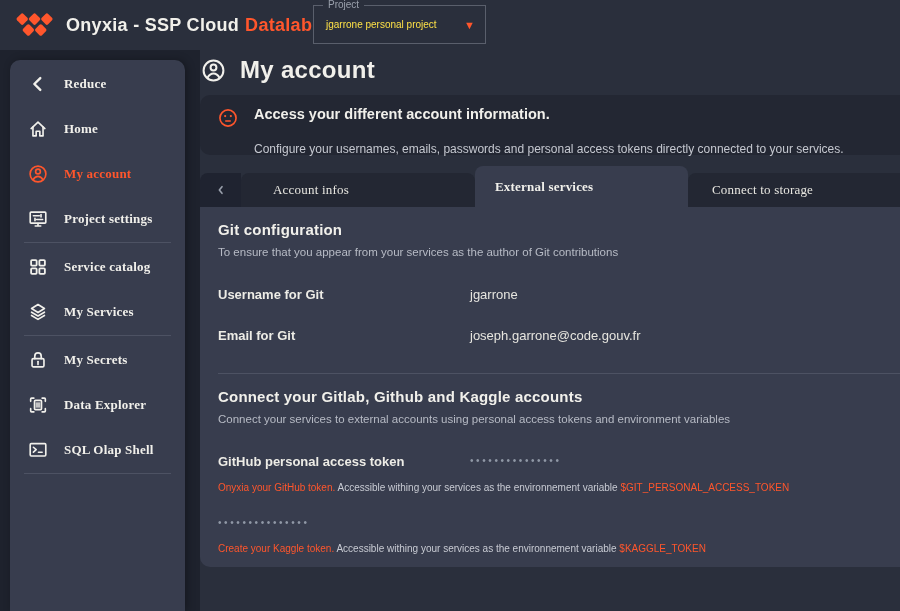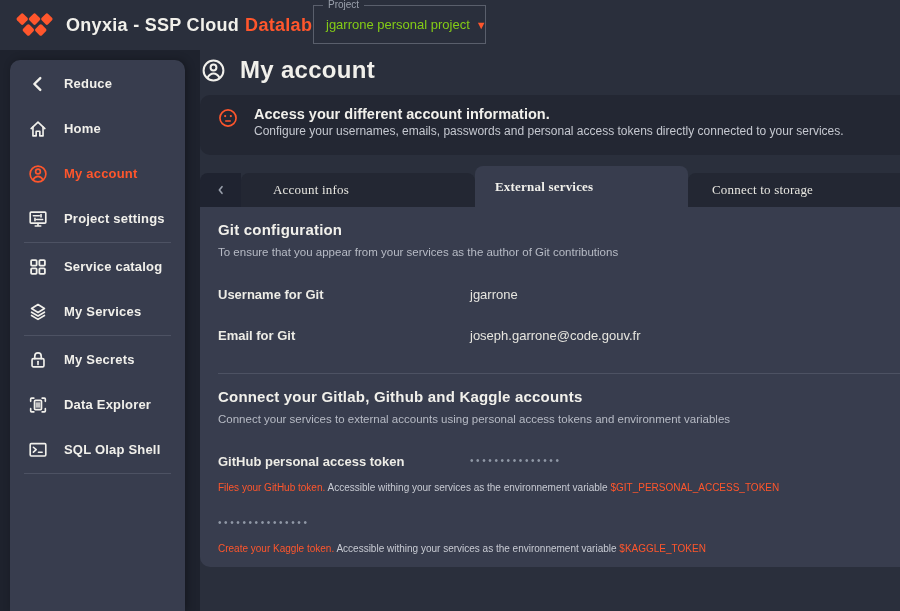--- a/index.html
+++ b/index.html
@@ -19,42 +19,42 @@
   body{font-family:"Liberation Sans",sans-serif;background:var(--bg-rail);overflow:hidden;}
   .app{position:relative;width:900px;height:611px;overflow:hidden;background:var(--bg-rail);}
 
   
   .topbar{position:absolute;left:0;top:0;width:900px;height:50px;background:var(--bg-app);display:flex;align-items:center;z-index:5;}
   .logo{margin:0 10px 0 14px;display:block;}
   .brand{font-size:18px;font-weight:700;color:var(--text);letter-spacing:.3px;white-space:nowrap;}
   .brand .accent{color:var(--accent);margin-left:6px;}
   .project-select{position:absolute;left:313px;top:5px;width:173px;height:39px;border:1px solid #5a5f6c;border-radius:0;display:flex;align-items:center;padding:0 10px 0 12px;cursor:pointer;background:var(--bg-app);}
   .ps-label{position:absolute;top:-7px;left:9px;font-size:10px;color:var(--text3);background:var(--bg-app);padding:0 5px;line-height:12px;}
-  .ps-value{font-size:13px;color:#84cc16;white-space:nowrap;flex:1;}
+  .ps-value{font-size:10px;color:#fde047;white-space:nowrap;flex:1;}
   .ps-caret{color:var(--accent);font-size:11px;margin-left:6px;}
 
   
   .rail{position:absolute;left:0;top:50px;width:200px;bottom:0;background:var(--bg-rail);}
   .sidebar{position:absolute;left:10px;top:60px;width:175px;bottom:0;background:var(--surface);border-radius:10px 10px 0 0;padding-top:1px;box-shadow:2px 0 8px rgba(0,0,0,.3);}
   .s-item{height:45px;display:flex;align-items:center;padding-left:17px;color:var(--text);cursor:pointer;}
   .s-item .ic{flex:0 0 22px;height:22px;margin-right:15px;}
-  .s-item .s-label{font-size:13px;font-weight:600;letter-spacing:.2px;white-space:nowrap;}
+  .s-item .s-label{font-size:13px;font-weight:600;letter-spacing:.2px;white-space:nowrap;font-family:Liberation Serif, serif;}
   .s-item.active{color:var(--accent);}
   .s-divider{border:0;border-top:1px solid var(--divider);margin:1px 14px;}
 
   .ic{fill:none;stroke:currentColor;stroke-width:1.8;stroke-linecap:round;stroke-linejoin:round;display:block;}
 
   
   .main{position:absolute;left:200px;top:50px;width:710px;height:561px;background:var(--bg-app);}
   .page-header{position:absolute;left:0;top:6px;display:flex;align-items:center;gap:13px;}
   .page-header h1{font-size:24px;font-weight:700;color:var(--text);letter-spacing:.3px;}
   .notice{position:absolute;left:0;top:45px;width:710px;height:60px;background:var(--dim);border-radius:10px;display:flex;align-items:flex-start;padding:11px 0 0 17px;}
   .notice .ic{flex:0 0 22px;height:22px;margin-right:15px;color:var(--accent);margin-top:1px;}
   .notice-title{font-size:14.5px;font-weight:700;color:var(--text);}
-  .notice-desc{font-size:12px;color:#c5c8d0;margin-top:2px;}
+  .notice-desc{font-size:12px;color:#c5c8d0;margin-top:20px;}
 
   
   .tabbar{position:absolute;left:0;top:116px;height:41px;width:710px;display:flex;align-items:flex-end;}
   .tabbar button{border:0;font-family:Liberation Serif, serif;cursor:pointer;display:flex;align-items:center;}
   .tab-scroll{width:41px;height:34px;background:var(--dim2);border-radius:8px 0 0 0;justify-content:center;border-right:1px solid rgba(0,0,0,.25);}
   .tab{height:34px;background:var(--dim);color:#e8e7e1;font-size:13px;font-weight:500;letter-spacing:.2px;border-radius:8px 8px 0 0;}
   .tab.t0{width:234px;padding-left:32px;}
   .tab.t1{width:213px;padding-left:20px;}
   .tab.t2{flex:1;padding-left:24px;}
   .tab.active{height:41px;background:var(--surface);color:var(--text);font-weight:700;}
@@ -243,21 +243,21 @@
 
       <hr class="hr">
 
       <h2 class="section-title">Connect your Gitlab, Github and Kaggle accounts</h2>
       <p class="section-sub">Connect your services to external accounts using personal access tokens and environment variables</p>
 
       <div class="field-row first">
         <span class="f-label">GitHub personal access token</span>
         <span class="f-masked">•••••••••••••••</span>
       </div>
-      <p class="helper"><a class="h-link">Files your GitHub token.</a><span> Accessible withing your services as the environnement variable </span><span class="h-env">$GIT_PERSONAL_ACCESS_TOKEN</span></p>
+      <p class="helper"><a class="h-link">Onyxia your GitHub token.</a><span> Accessible withing your services as the environnement variable </span><span class="h-env">$GIT_PERSONAL_ACCESS_TOKEN</span></p>
 
       <div class="field-row">
         <span class="f-masked">•••••••••••••••</span>
       </div>
       <p class="helper"><a class="h-link">Create your Kaggle token.</a><span> Accessible withing your services as the environnement variable </span><span class="h-env">$KAGGLE_TOKEN</span></p>
 
     </section>
   </main>
 </div>
 

